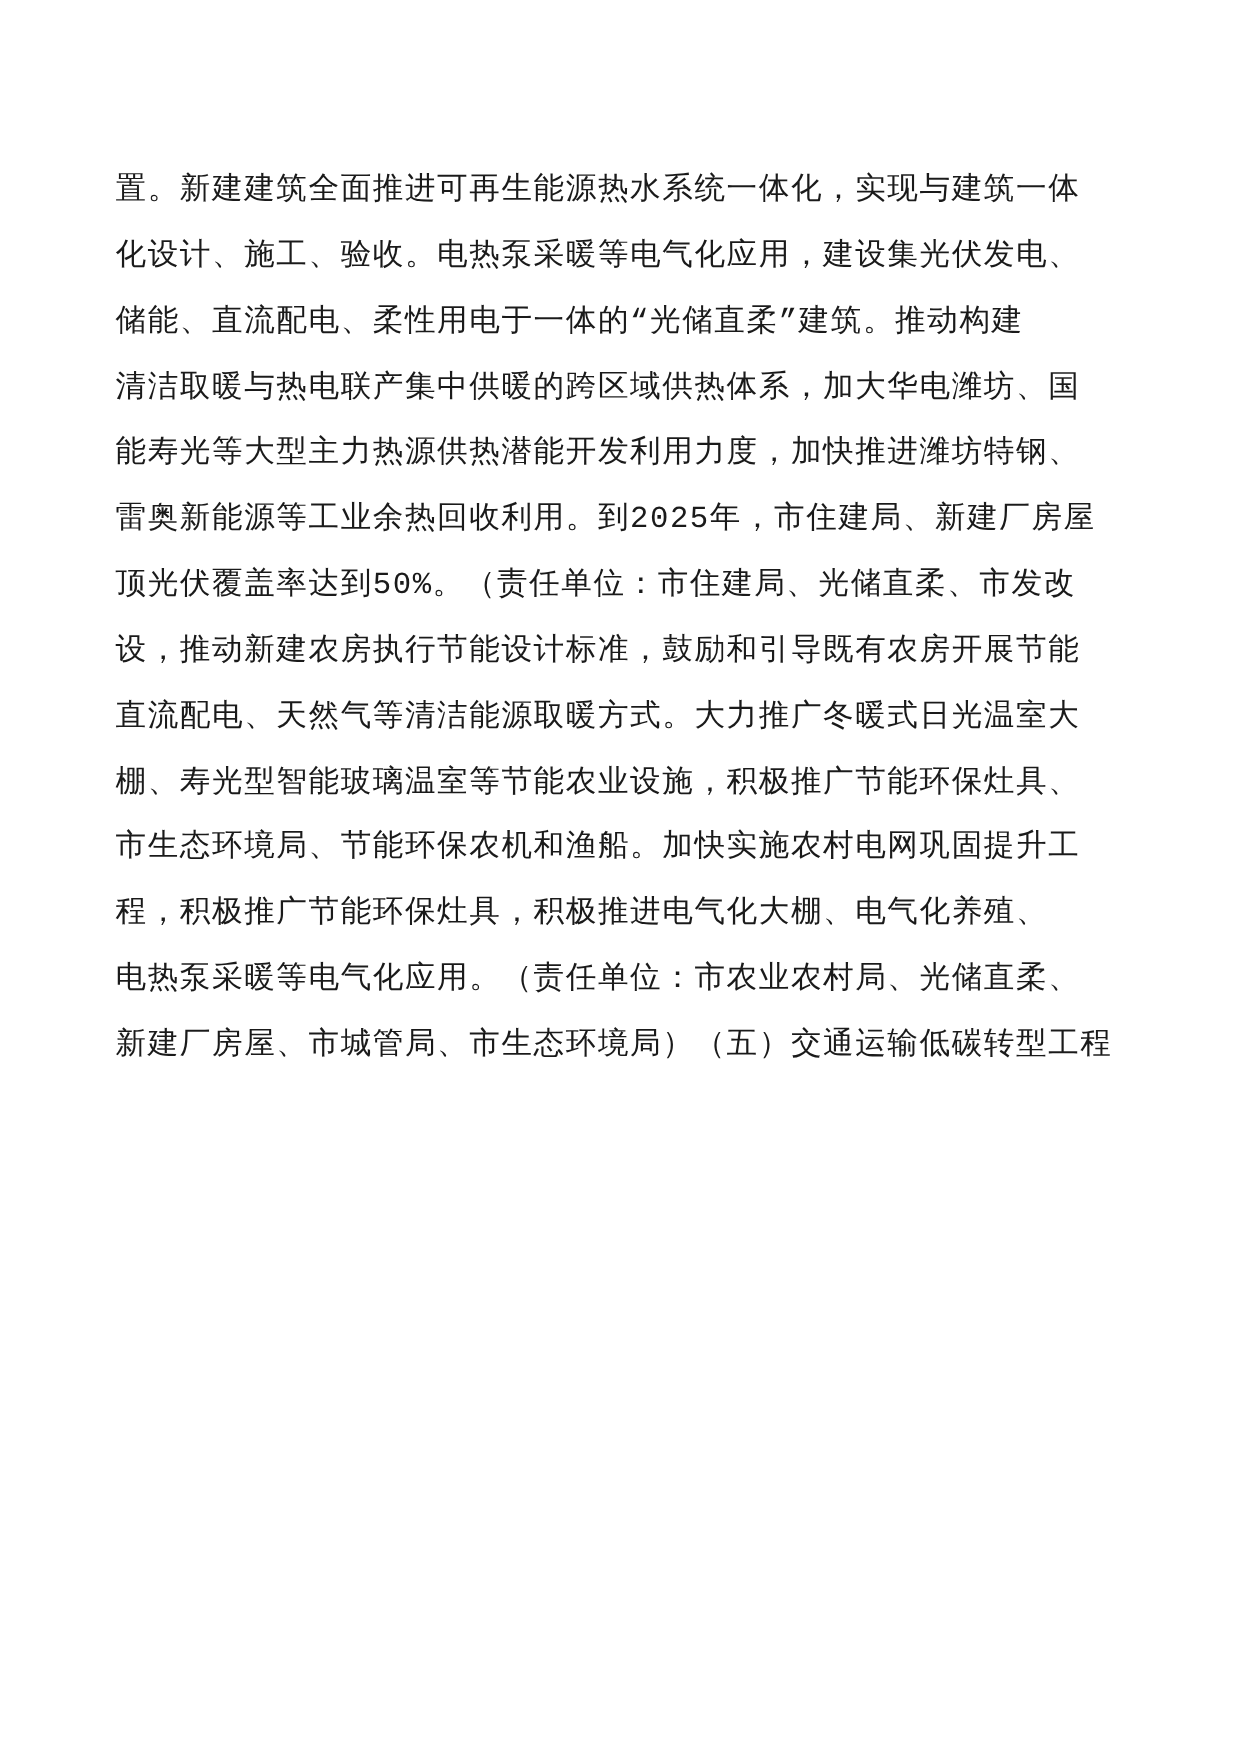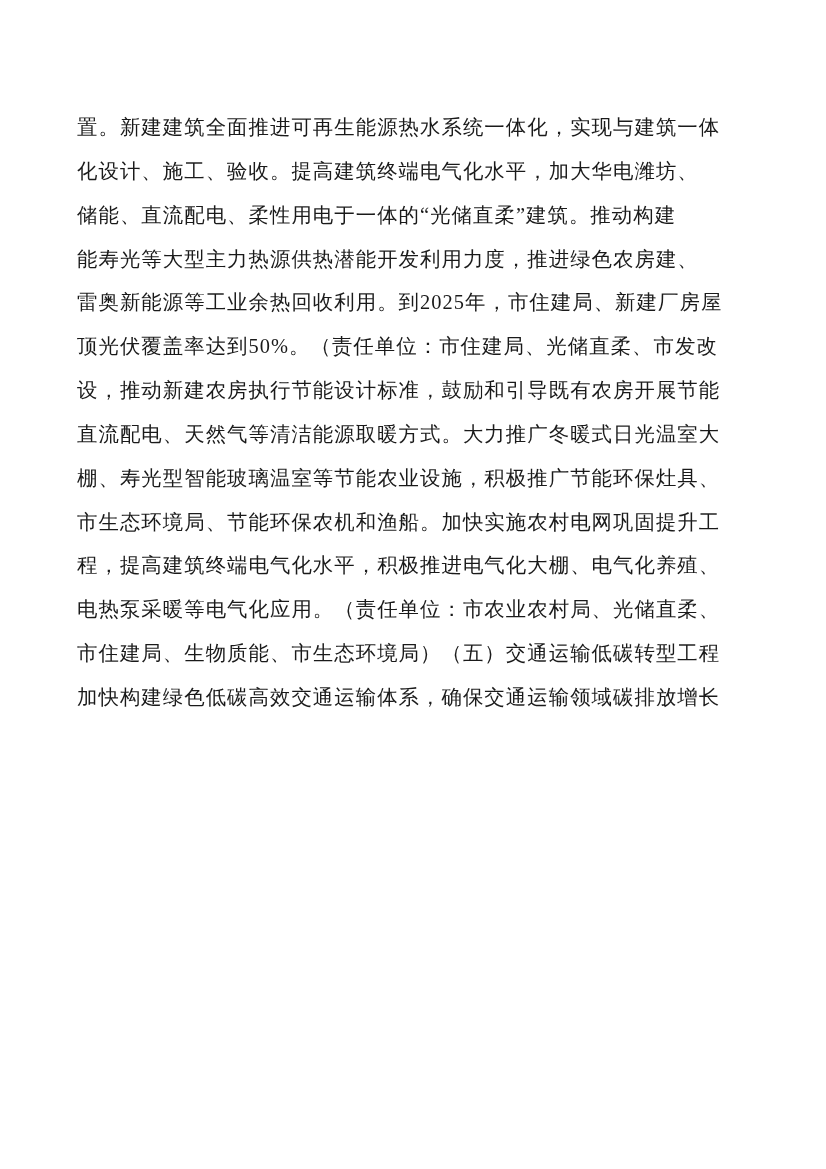--- a/index.html
+++ b/index.html
@@ -26,40 +26,40 @@
       left: 77px;
       top: 106px;
       width: 680px;
       margin: 0;
       padding: 0;
     }
     .line {
       display: block;
       height: 43.85px;
       line-height: 43.85px;
-      font-family: Liberation Serif, serif;
+      font-family: Liberation Mono, monospace;
       font-size: 20.4px;
       letter-spacing: 1.05px;
       color: #1a1a1a;
       white-space: nowrap;
     }
   </style>
 </head>
 <body>
 
 <div class="page">
   <div class="body-text">
     <span class="line">置。新建建筑全面推进可再生能源热水系统一体化，实现与建筑一体</span>
-    <span class="line">化设计、施工、验收。提高建筑终端电气化水平，加大华电潍坊、</span>
+    <span class="line">化设计、施工、验收。电热泵采暖等电气化应用，建设集光伏发电、</span>
     <span class="line">储能、直流配电、柔性用电于一体的“光储直柔”建筑。推动构建</span>
-    <span class="line">能寿光等大型主力热源供热潜能开发利用力度，推进绿色农房建、</span>
+    <span class="line">清洁取暖与热电联产集中供暖的跨区域供热体系，加大华电潍坊、国</span>
+    <span class="line">能寿光等大型主力热源供热潜能开发利用力度，加快推进潍坊特钢、</span>
     <span class="line">雷奥新能源等工业余热回收利用。到2025年，市住建局、新建厂房屋</span>
     <span class="line">顶光伏覆盖率达到50%。（责任单位：市住建局、光储直柔、市发改</span>
     <span class="line">设，推动新建农房执行节能设计标准，鼓励和引导既有农房开展节能</span>
     <span class="line">直流配电、天然气等清洁能源取暖方式。大力推广冬暖式日光温室大</span>
     <span class="line">棚、寿光型智能玻璃温室等节能农业设施，积极推广节能环保灶具、</span>
     <span class="line">市生态环境局、节能环保农机和渔船。加快实施农村电网巩固提升工</span>
-    <span class="line">程，提高建筑终端电气化水平，积极推进电气化大棚、电气化养殖、</span>
+    <span class="line">程，积极推广节能环保灶具，积极推进电气化大棚、电气化养殖、</span>
     <span class="line">电热泵采暖等电气化应用。（责任单位：市农业农村局、光储直柔、</span>
-    <span class="line">市住建局、生物质能、市生态环境局）（五）交通运输低碳转型工程</span>
-    <span class="line">加快构建绿色低碳高效交通运输体系，确保交通运输领域碳排放增长</span>
+    <span class="line">新建厂房屋、市城管局、市生态环境局）（五）交通运输低碳转型工程</span>
   </div>
 </div>
 
 </body></html>

